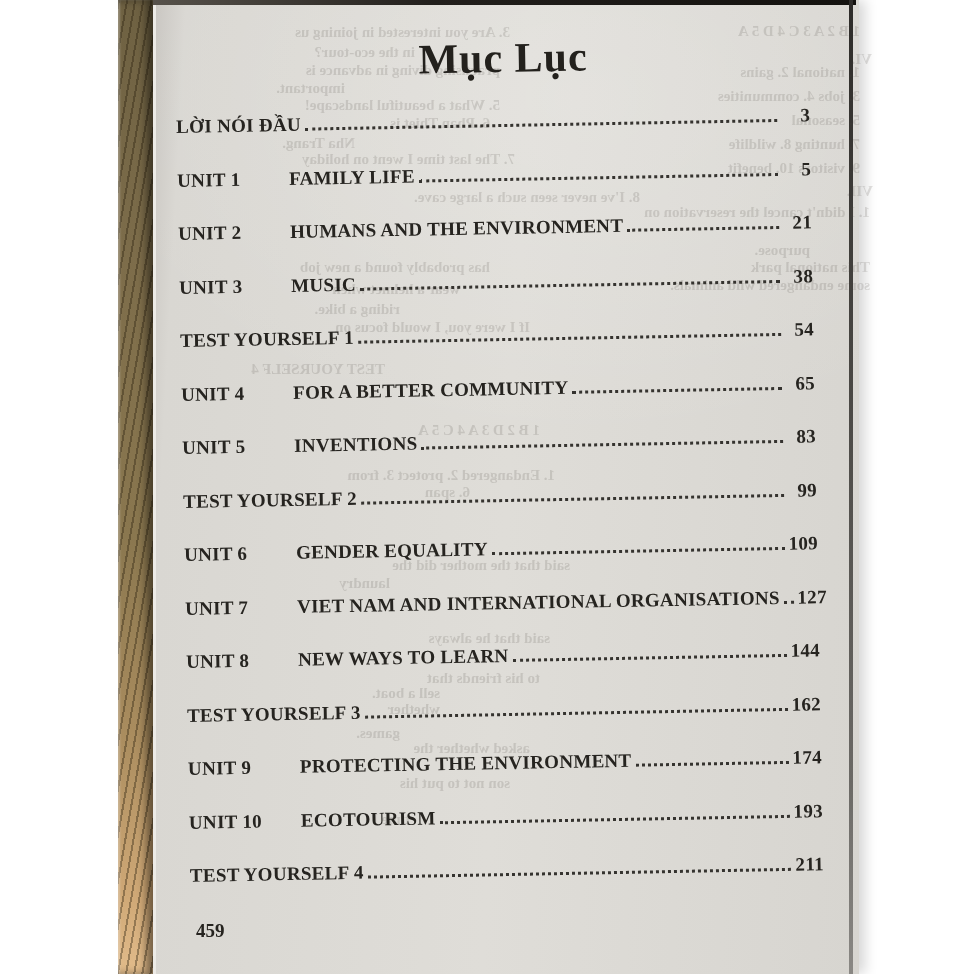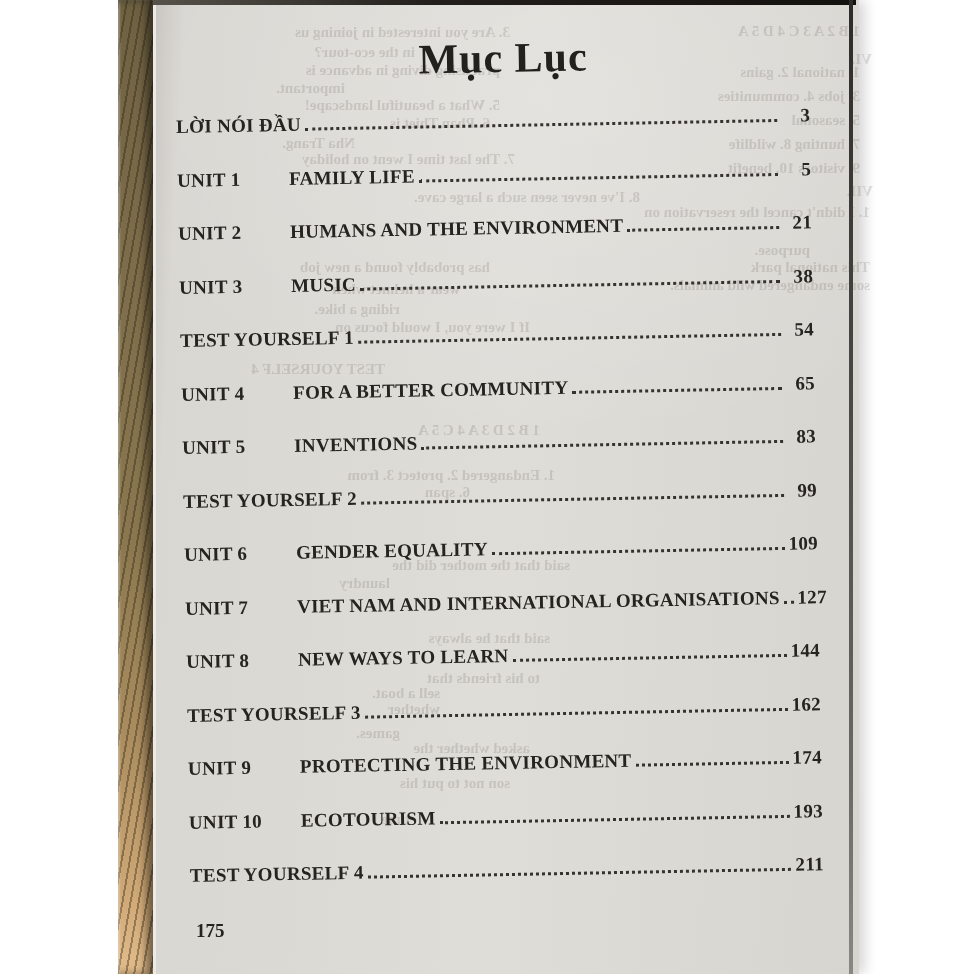--- a/index.html
+++ b/index.html
@@ -235,15 +235,15 @@
 
     <div class="row">
       <span class="lbl">TEST YOURSELF 4</span>
       <span class="ttl"></span>
       <span class="dots"></span>
       <span class="pg">211</span>
     </div>
 
   </div>
 
-  <div class="folio">175</div>
+  <div class="folio">459</div>
 
 </div>
 
 </body></html>

